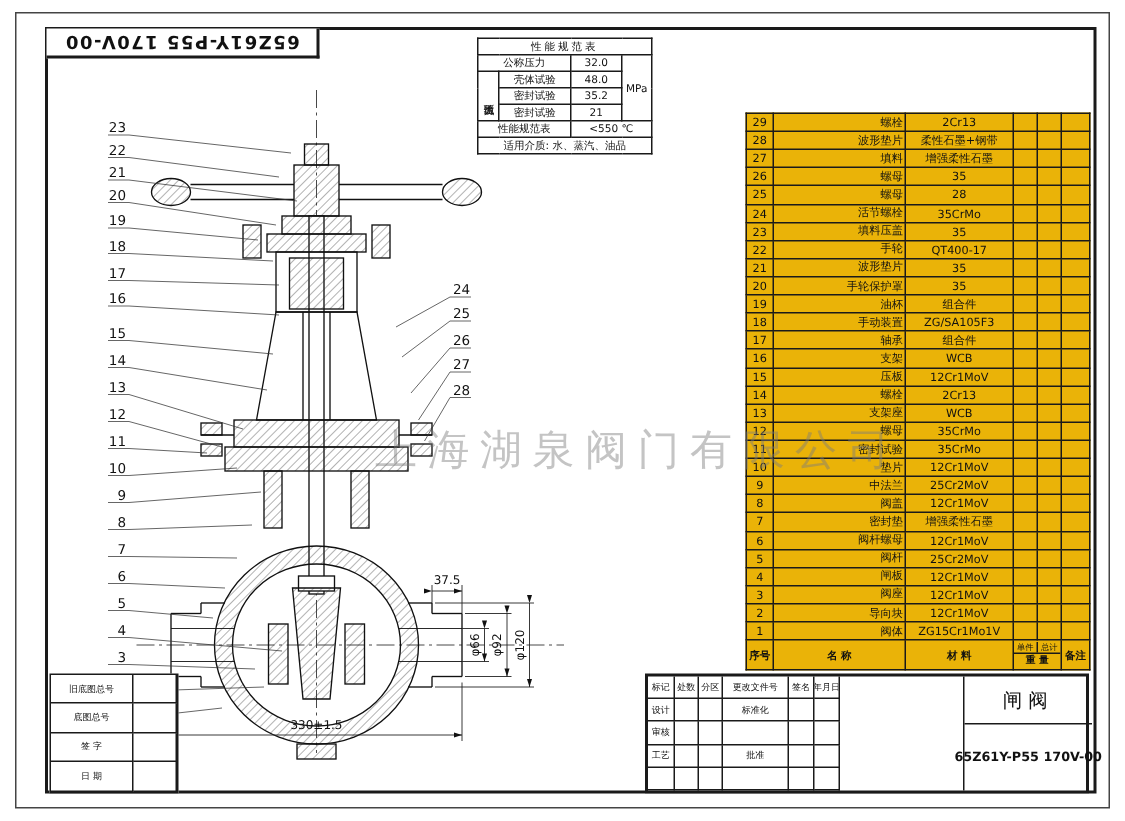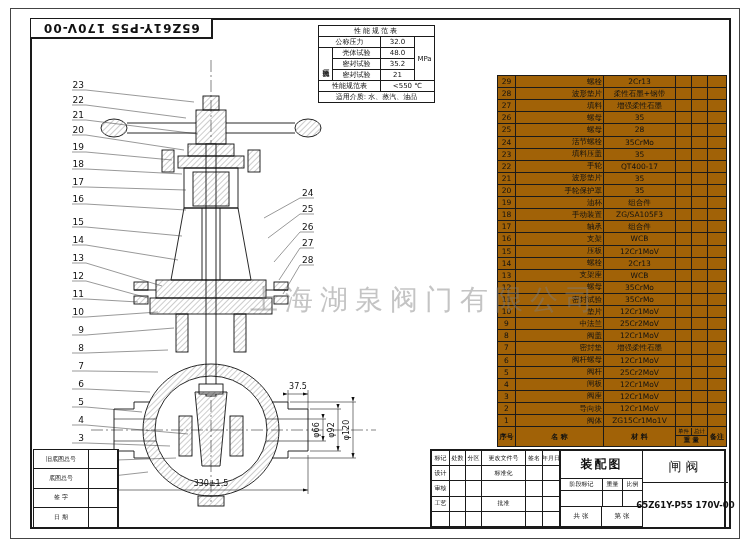--- a/index.html
+++ b/index.html
@@ -13,21 +13,21 @@
 
   
   table.spec{position:absolute;left:318px;top:25px;width:116px;border-collapse:collapse;table-layout:fixed;background:#fff;z-index:5}
   table.spec td{border:1px solid #1a1a1a;font-size:7px;text-align:center;height:11px;padding:0;overflow:hidden;white-space:nowrap}
   td.sp-title{font-size:7.5px;letter-spacing:2px;font-weight:normal;height:12px}
   td.sp-vert{writing-mode:vertical-rl;text-orientation:upright;font-size:6.5px;letter-spacing:0}
   td.sp-unit{font-size:6.5px}
   td.sp-med{font-size:6.5px;text-align:left;padding-left:2px}
 
   
-  table.parts{position:absolute;left:497px;top:75px;width:229px;height:372px;border-collapse:collapse;table-layout:fixed;background:#a16207;z-index:5}
+  table.parts{position:absolute;left:497px;top:75px;width:229px;height:372px;border-collapse:collapse;table-layout:fixed;background:#eab308;z-index:5}
   table.parts td{border:1px solid #1a1a1a;font-size:7.5px;text-align:center;padding:0 1px;overflow:hidden;white-space:nowrap;height:11px}
   table.parts td.c-name{text-align:right}
   table.parts tr.ph td{font-size:7px;font-weight:bold}
   .wcell{padding:0!important}
   .wtop{display:flex;border-bottom:.8px solid #1a1a1a;font-size:5.5px;font-weight:normal}
   .wtop span{flex:1}
   .wtop span:first-child{border-right:.8px solid #1a1a1a}
   .wbot{font-size:6.5px}
 
   
@@ -606,37 +606,20 @@
     <div class="c"></div>
 
     <div class="c"></div>
     <div class="c"></div>
     <div class="c"></div>
     <div class="c"></div>
     <div class="c"></div>
     <div class="c"></div>
   </div>
 
-  <div class="tb-mid">
-    <div class="tb-doctype">装配图</div>
-    <div class="tb-stage">
-      <div class="c">阶段标记</div>
-      <div class="c">重量</div>
-      <div class="c">比例</div>
-    </div>
-    <div class="tb-stagevals">
-      <div class="c"></div>
-      <div class="c"></div>
-      <div class="c"></div>
-    </div>
-    <div class="tb-sheets">
-      <div class="c">共  张</div>
-      <div class="c">第  张</div>
-    </div>
-  </div>
 
   <div class="tb-right">
     <div class="tb-product">闸阀</div>
     <div class="tb-dwgno">65Z61Y-P55 170V-00</div>
   </div>
 </div>
 
 <div class="aux">
   <div class="c">旧底图总号</div>
     <div class="c"></div>

